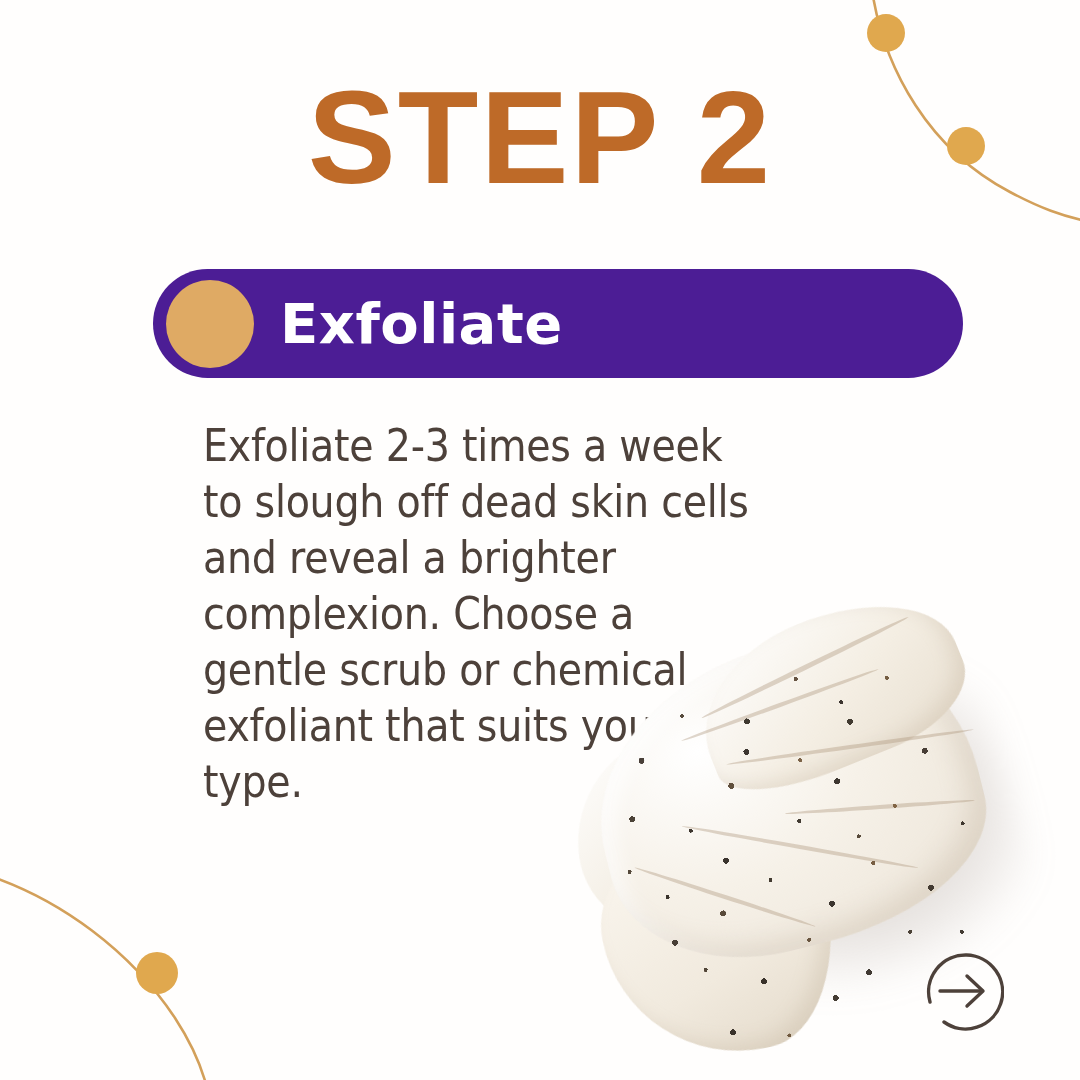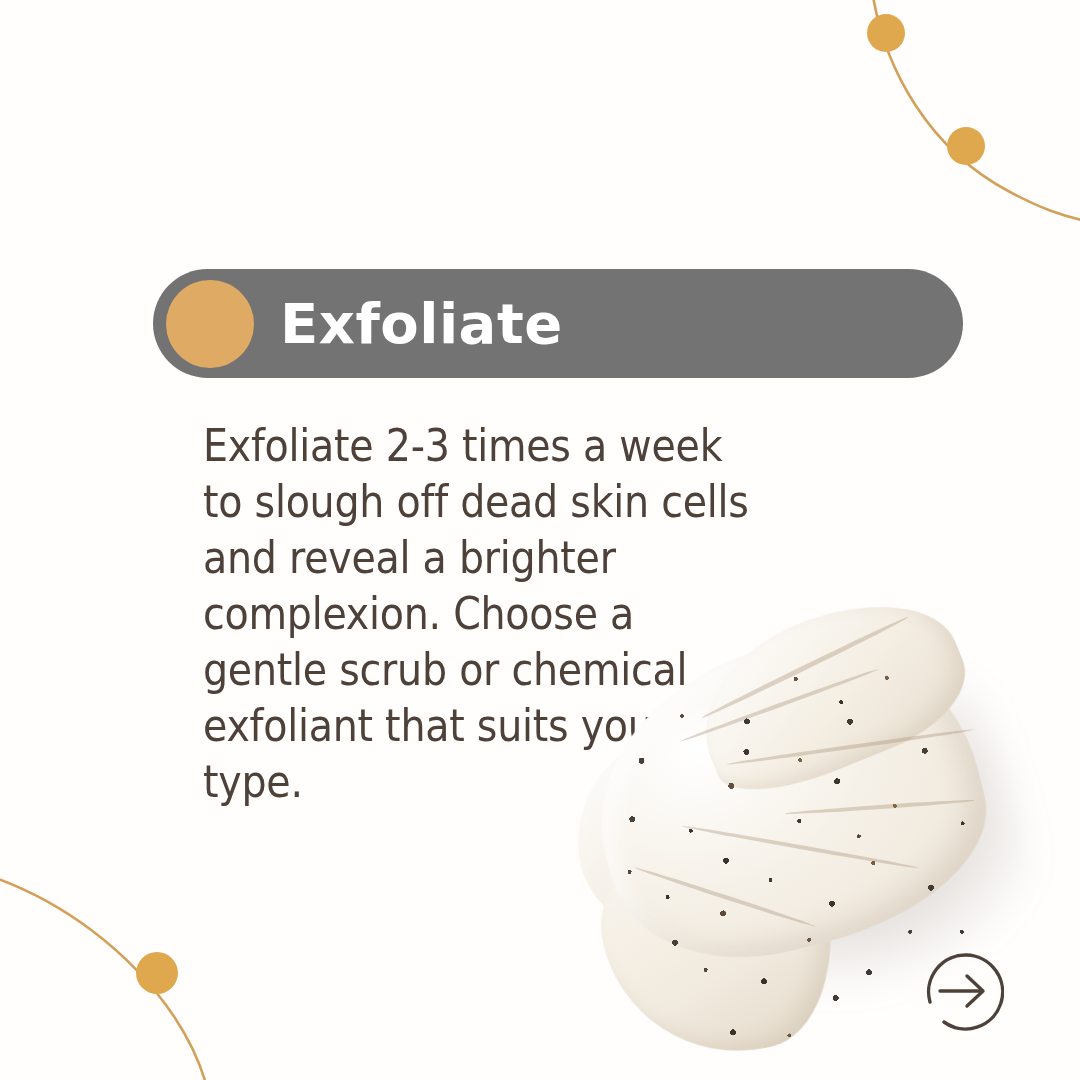--- a/index.html
+++ b/index.html
@@ -31,21 +31,21 @@
     line-height:1.0;
     color:#BE6A28;
     white-space:nowrap;
   }
 
   
   #pill{
     position:absolute;
     left:153px;top:269px;
     width:810px;height:109px;
-    background:#737373;
+    background:#4c1d95;
     border-radius:56px;
     display:flex;align-items:center;
   }
   #pill-dot{
     width:88px;height:88px;
     border-radius:50%;
     background:#DFAA64;
     margin-left:13px;
     flex:0 0 auto;
   }
@@ -197,20 +197,21 @@
 
   <svg class="deco-svg" viewBox="0 0 1080 1080">
     <path d="M 872 -10 C 884 70, 930 150, 1010 192 C 1040 208, 1062 216, 1090 222" fill="none" stroke="#D3A05A" stroke-width="2.6"></path>
     <circle cx="886" cy="33" r="19" fill="#E0A84E"></circle>
     <circle cx="966" cy="146" r="19" fill="#E0A84E"></circle>
 
     <path d="M -10 876 C 60 900, 130 950, 175 1018 C 192 1044, 202 1066, 208 1092" fill="none" stroke="#D3A05A" stroke-width="2.6"></path>
     <circle cx="157" cy="973" r="21" fill="#E0A84E"></circle>
   </svg>
 
+  <div id="step-title">STEP 2</div>
 
   <div id="pill">
     <div id="pill-dot"></div>
     <div id="pill-label">Exfoliate</div>
   </div>
 
   <div id="body-copy">Exfoliate 2-3 times a week to slough off dead skin cells and reveal a brighter complexion. Choose a gentle scrub or chemical exfoliant that suits your skin type.</div>
 
   <div id="scrub-wrap">
     <div id="scrub-shadow"></div>

